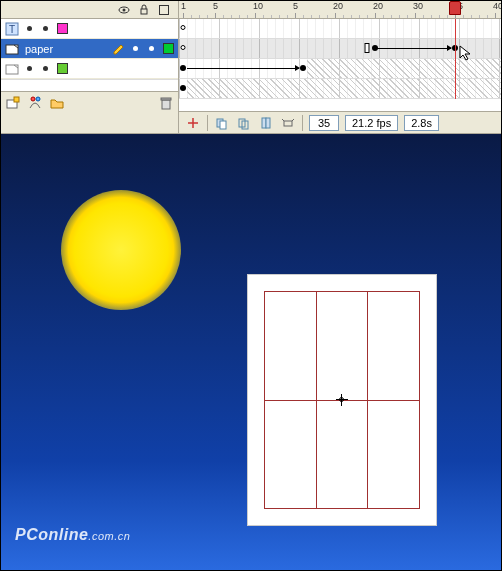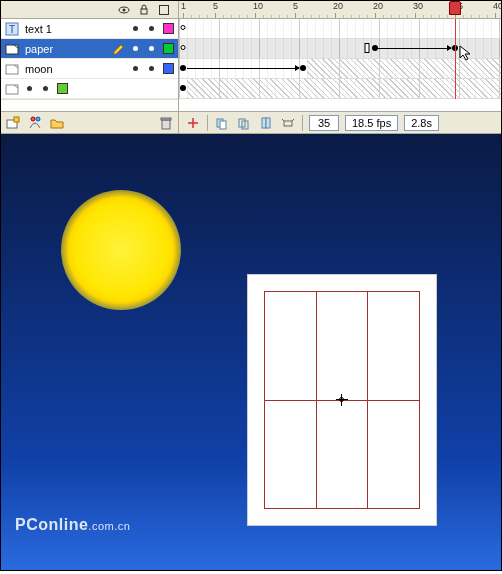--- a/index.html
+++ b/index.html
@@ -69,21 +69,21 @@
   .paper { position: absolute; background: #fff; border: 1px solid #ccc; }
   .paper-inner { position: absolute; border: 1px solid #a03030; }
   .paper-vline { position:absolute; top:0; bottom:0; width:1px; background:#a03030; }
   .paper-hline { position:absolute; left:0; right:0; height:1px; background:#a03030; }
   .reg { position:absolute; width:12px; height:12px; transform:translate(-50%,-50%);}
   .reg::before, .reg::after { content:""; position:absolute; background:#000; }
   .reg::before { left:5px; top:0; width:1px; height:12px; }
   .reg::after { top:5px; left:0; height:1px; width:12px; }
   .reg .circ { position:absolute; left:3px; top:3px; width:5px; height:5px; border:1px solid #000; border-radius:50%; }
 
-  .wm1 { position:absolute; left:14px; bottom:36px; color:rgba(255,255,255,0.85); font-size:16px; font-weight:bold; letter-spacing:0.5px; }
+  .wm1 { position:absolute; left:14px; bottom:26px; color:rgba(255,255,255,0.85); font-size:16px; font-weight:bold; letter-spacing:0.5px;font-style:italic; }
   .wm1 .sm { font-size:11px; font-weight:normal; }
   .wm2 { position:absolute; left:14px; bottom:8px; color:rgba(255,255,255,0.85); font-size:14px; }
   .wm3 { position:absolute; right:10px; bottom:8px; color:rgba(200,200,200,0.9); font-size:14px; }
 </style>
 </head>
 <body>
 
 <div class="wrap">
 
   <div class="top-panel">
@@ -107,21 +107,20 @@
           </span>
       </div>
 
       <div class="layer-row">
         <span class="layer-icon">
             <svg viewBox="0 0 14 14">
               <rect x="1" y="1" width="12" height="12" fill="#cfe3ff" stroke="#5a7fb0"></rect>
               <text x="7" y="11" text-anchor="middle" font-size="10" fill="#2a4a80">T</text>
             </svg>
           </span>
-        <span class="layer-name">text 1</span>
         <span class="dot-wrap">
             <span class="dot"></span>
           </span>
         <span class="dot-wrap">
             <span class="dot"></span>
           </span>
         <span class="swatch" style="background:#ff33cc"></span>
       </div>
 
       <div class="layer-row sel">
@@ -137,36 +136,20 @@
             </svg></span>
         <span class="dot-wrap">
             <span class="dot"></span>
           </span>
         <span class="dot-wrap">
             <span class="dot"></span>
           </span>
         <span class="swatch" style="background:#00cc33"></span>
       </div>
 
-      <div class="layer-row">
-        <span class="layer-icon">
-            <svg viewBox="0 0 14 14">
-              <rect x="1" y="3" width="12" height="9" fill="#fff" stroke="#888"></rect>
-              <path d="M9 3 l4 3" stroke="#888"></path>
-            </svg>
-          </span>
-        <span class="layer-name">moon</span>
-        <span class="dot-wrap">
-            <span class="dot"></span>
-          </span>
-        <span class="dot-wrap">
-            <span class="dot"></span>
-          </span>
-        <span class="swatch" style="background:#3366ff"></span>
-      </div>
 
       <div class="layer-row">
         <span class="layer-icon">
             <svg viewBox="0 0 14 14">
               <rect x="1" y="3" width="12" height="9" fill="#fff" stroke="#888"></rect>
               <path d="M9 3 l4 3" stroke="#888"></path>
             </svg>
           </span>
         <span class="dot-wrap">
             <span class="dot"></span>
@@ -338,21 +321,21 @@
             </svg>
           </span>
         <span class="ltb-btn">
             <svg viewBox="0 0 14 14">
               <rect x="3" y="5" width="8" height="5" fill="none" stroke="#666"></rect>
               <path d="M3 5 l-2 -2 M11 5 l2 -2" stroke="#666"></path>
             </svg>
           </span>
         <span class="tl-sep"></span>
         <span class="tl-field">35</span>
-        <span class="tl-field">18.5 fps</span>
+        <span class="tl-field">21.2 fps</span>
         <span class="tl-field">2.8s</span>
       </div>
     </div>
   </div>
 
   <div class="stage">
     <div class="moon" id="moon" style="left: 60px; top: 56px;"></div>
     <div class="paper" id="paper" style="left: 246px; top: 140px; width: 190px; height: 252px;">
       <div class="paper-inner" style="left:16px; top:16px; right:16px; bottom:16px">
         <div class="paper-vline" style="left:33%"></div>

